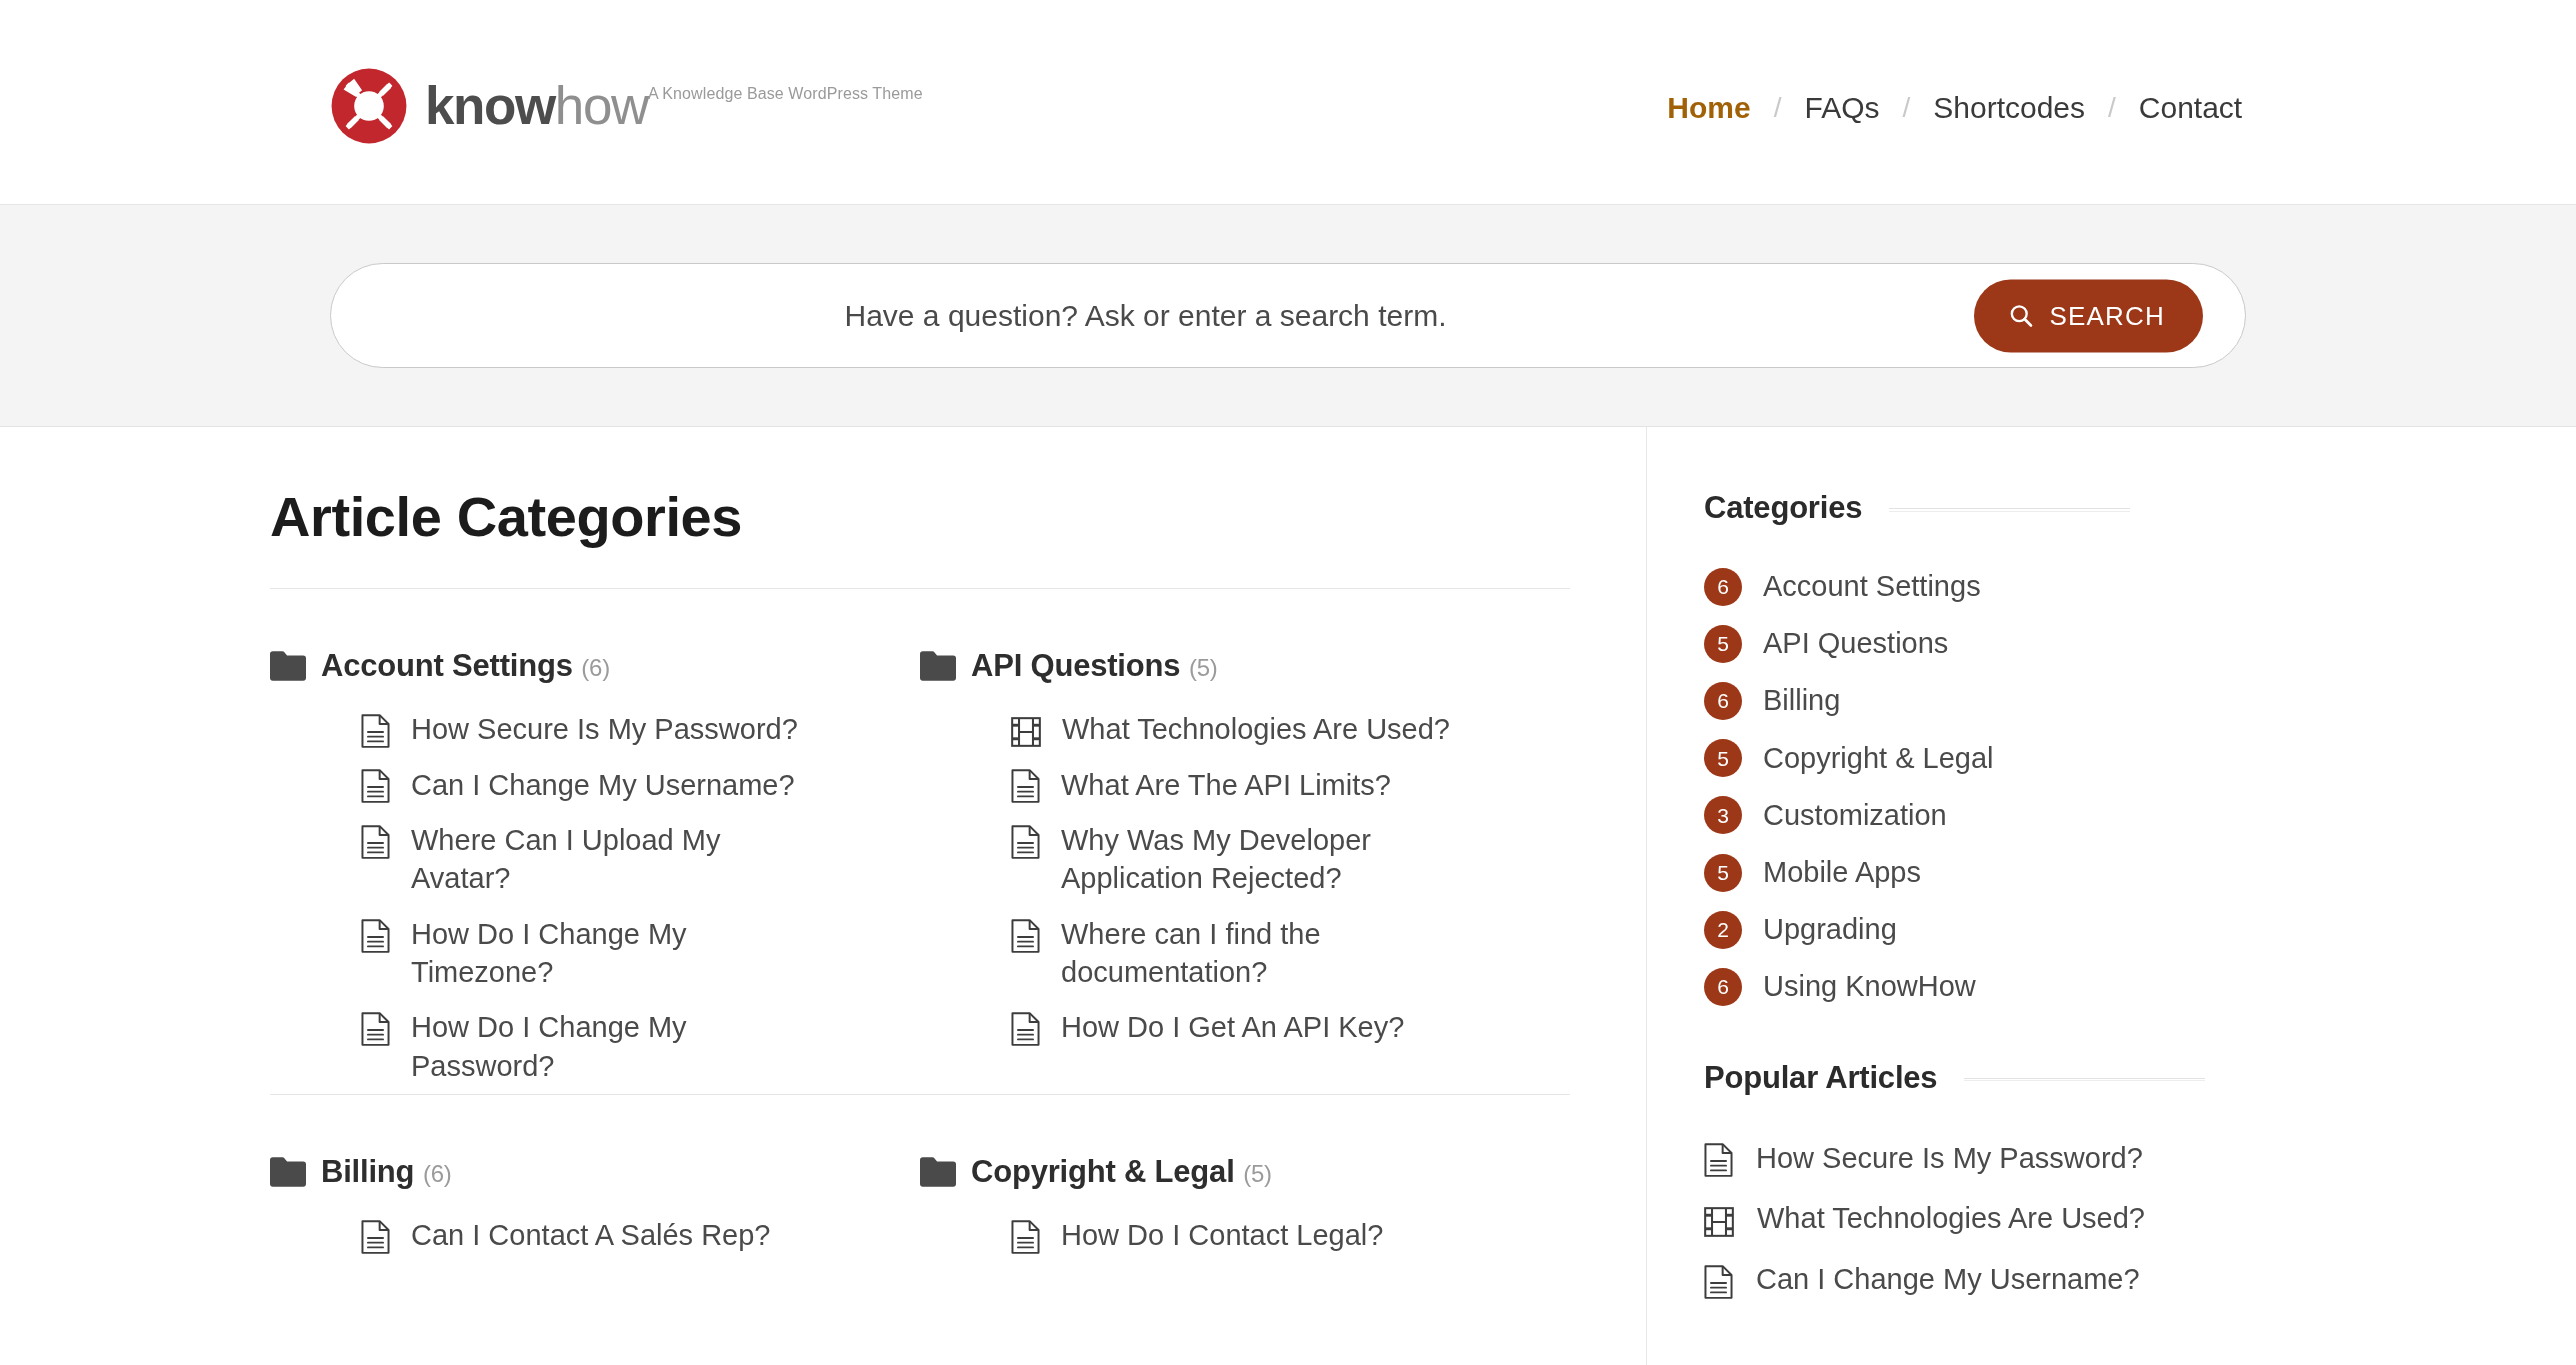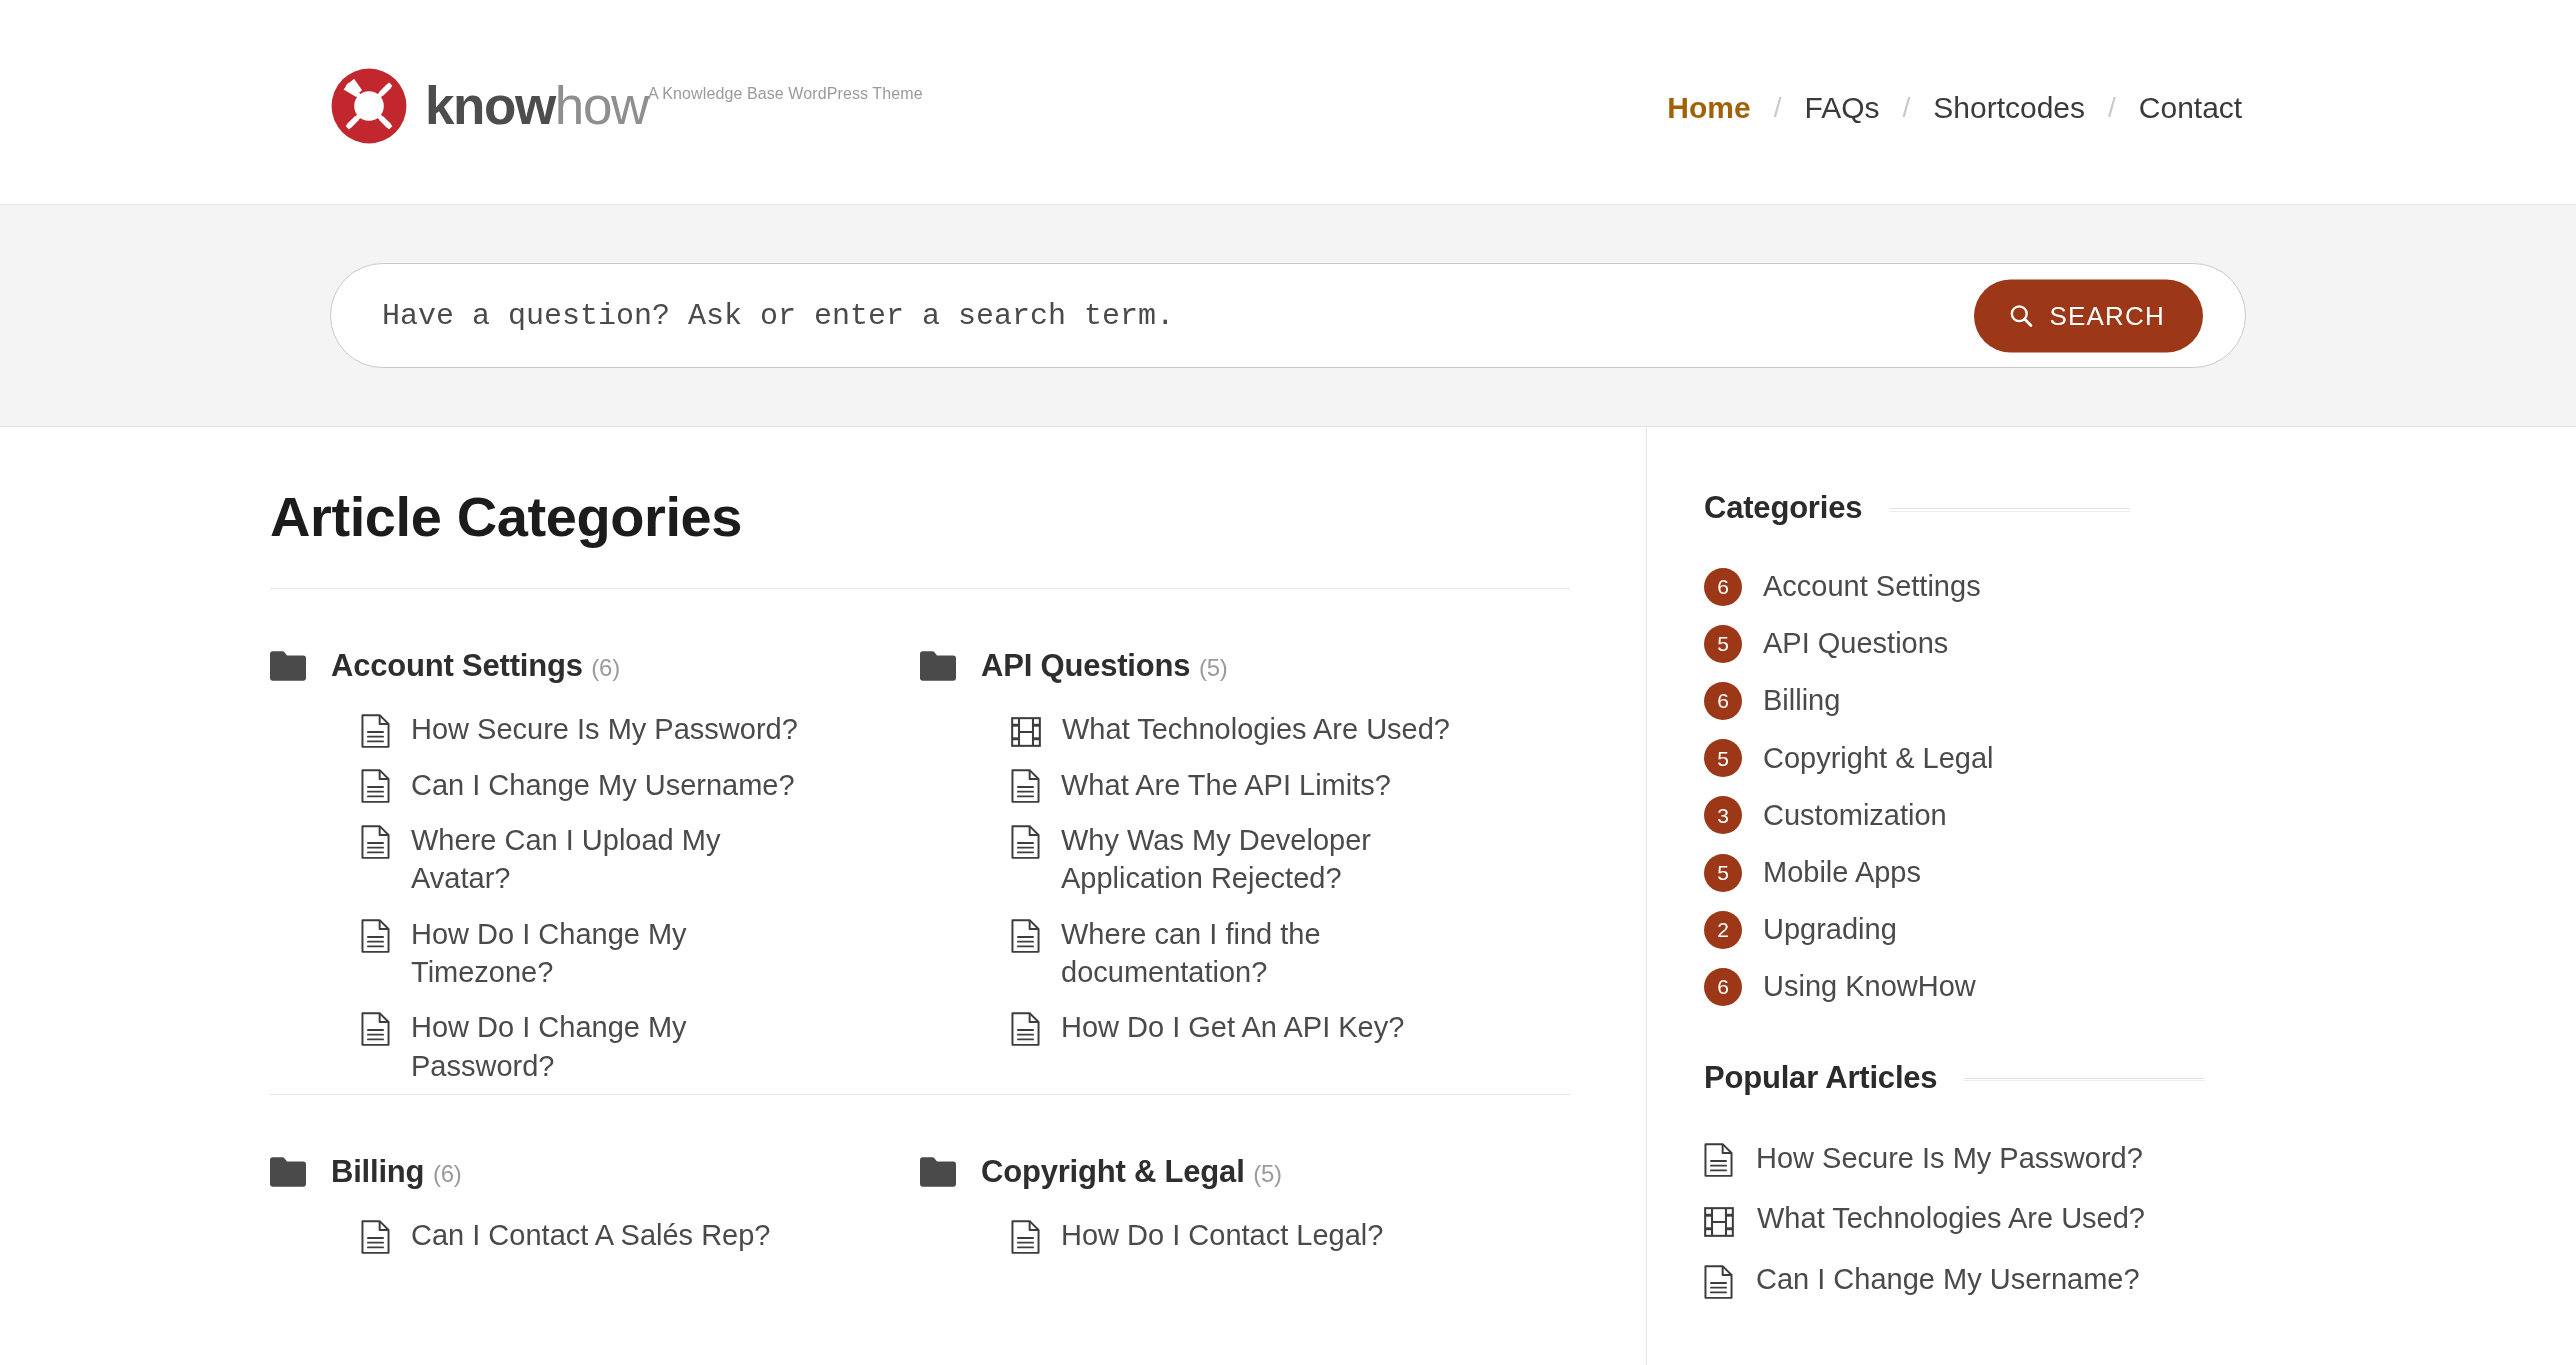--- a/index.html
+++ b/index.html
@@ -110,26 +110,27 @@
     background: #ffffff;
     border: 1.9px solid #c9c9c9;
     border-radius: 955px;
     display: flex;
     align-items: center;
   }
   .search-input {
     border: 0;
     outline: 0;
     background: transparent;
-    font-family: Liberation Mono, monospace;
+    font-family: Liberation Sans, sans-serif;
     font-size: 30px;
     color: #0c4a6e;
     padding-left: 51px;
     height: 100%;
     width: 1578px;
+    text-align: center;
   }
   .search-input::placeholder { color: #4a4a4a; opacity: 1; }
   .search-button {
     position: absolute;
     right: 42px;
     top: 50%;
     transform: translateY(-50%);
     height: 73px;
     background: #9c3818;
     border: 0;
@@ -204,21 +205,21 @@
   }
   .cat-col {
     width: 650px;
     padding-right: 38px;
     padding-top: 59px;
   }
 
   .cat-head {
     display: flex;
     align-items: center;
-    gap: 25px;
+    gap: 15px;
   }
   .folder-icon { width: 36px; height: 30px; flex: 0 0 36px; display: block; }
   .cat-name {
     font-size: 31px;
     font-weight: 700;
     color: #2e2e2e;
     letter-spacing: -0.2px;
   }
   .cat-count {
     font-size: 24px;

